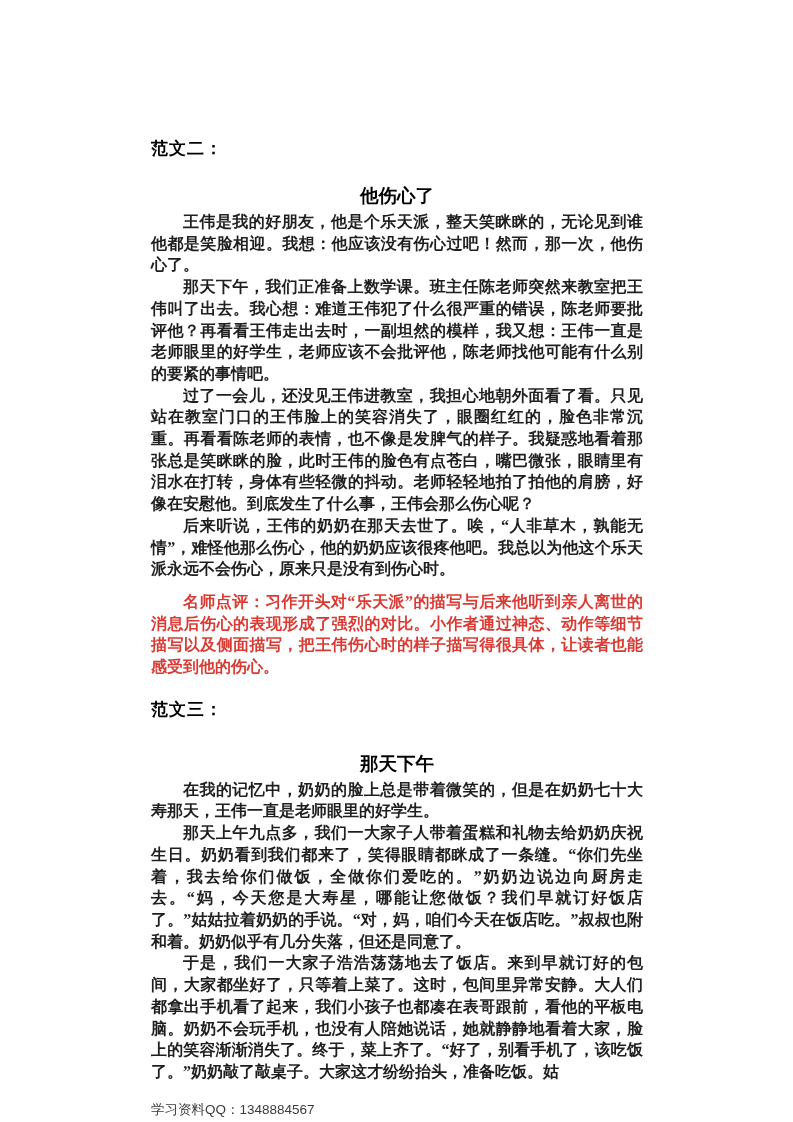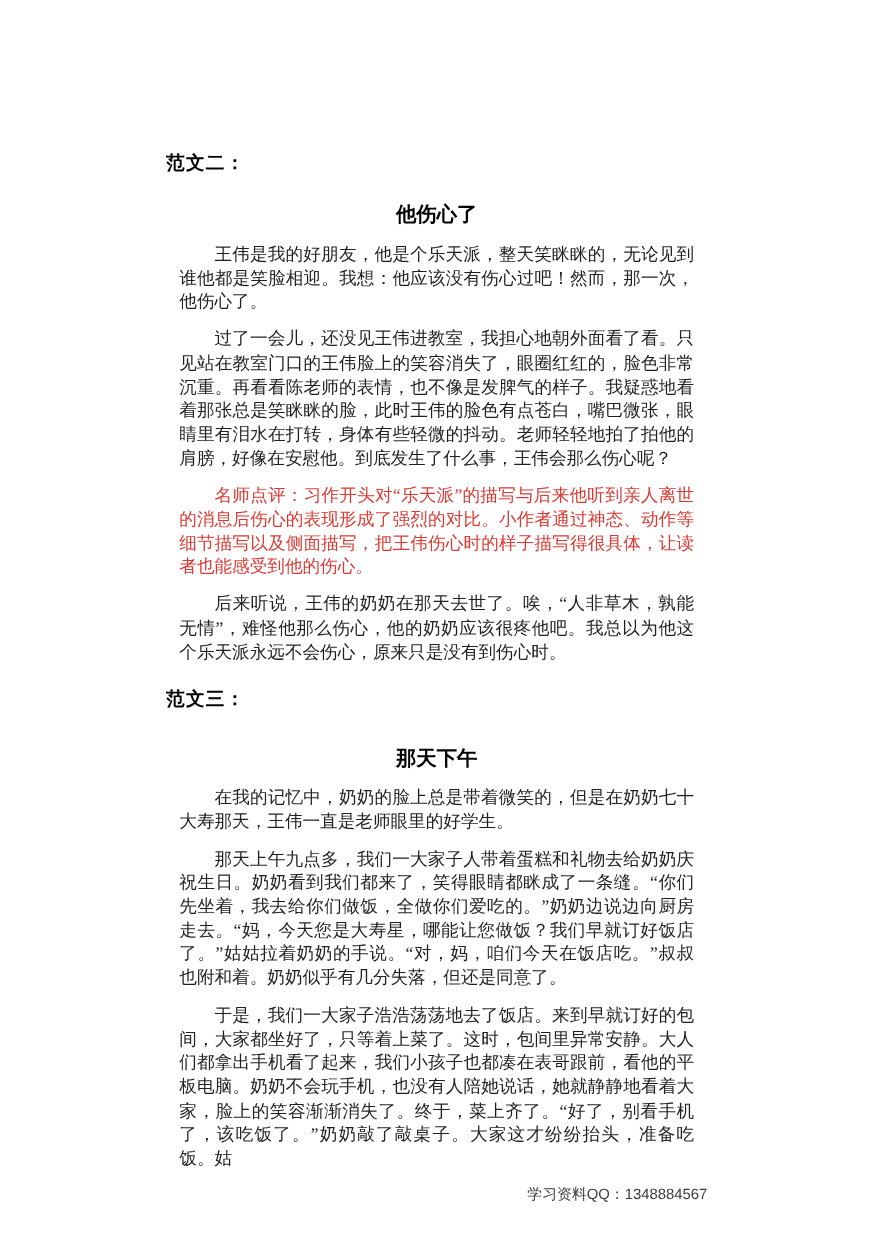--- a/index.html
+++ b/index.html
@@ -38,50 +38,51 @@
     font-family: Liberation Serif, serif;
     font-weight: bold;
     font-size: 18.5px;
     line-height: 25px;
     color: #000000;
   }
   .essay-title.second {
     margin-top: 31px;
   }
   .para {
-    margin: 12px;
+    margin: 0;
     text-indent: 2em;
     text-align: justify;
     word-break: break-all;
+    font-weight: bold;
   }
   .para.comment {
     margin-top: 11px;
     color: #db3a33;
   }
   .footer-note {
-    margin-top: 6px;
-    text-align: right;
+    margin-top: 18px;
     font-family: "Liberation Sans", "DejaVu Sans", sans-serif;
     font-size: 13.5px;
     line-height: 18px;
     color: #3c3c3c;
   }
 </style>
 </head>
 <body>
 
 <div class="page">
 
   <section>
     <div class="section-label">范文二：</div>
     <h2 class="essay-title">他伤心了</h2>
     <p class="para">王伟是我的好朋友，他是个乐天派，整天笑眯眯的，无论见到谁他都是笑脸相迎。我想：他应该没有伤心过吧！然而，那一次，他伤心了。</p>
+    <p class="para">那天下午，我们正准备上数学课。班主任陈老师突然来教室把王伟叫了出去。我心想：难道王伟犯了什么很严重的错误，陈老师要批评他？再看看王伟走出去时，一副坦然的模样，我又想：王伟一直是老师眼里的好学生，老师应该不会批评他，陈老师找他可能有什么别的要紧的事情吧。</p>
     <p class="para">过了一会儿，还没见王伟进教室，我担心地朝外面看了看。只见站在教室门口的王伟脸上的笑容消失了，眼圈红红的，脸色非常沉重。再看看陈老师的表情，也不像是发脾气的样子。我疑惑地看着那张总是笑眯眯的脸，此时王伟的脸色有点苍白，嘴巴微张，眼睛里有泪水在打转，身体有些轻微的抖动。老师轻轻地拍了拍他的肩膀，好像在安慰他。到底发生了什么事，王伟会那么伤心呢？</p>
+    <p class="para">后来听说，王伟的奶奶在那天去世了。唉，“人非草木，孰能无情”，难怪他那么伤心，他的奶奶应该很疼他吧。我总以为他这个乐天派永远不会伤心，原来只是没有到伤心时。</p>
     <p class="para comment">名师点评：习作开头对“乐天派”的描写与后来他听到亲人离世的消息后伤心的表现形成了强烈的对比。小作者通过神态、动作等细节描写以及侧面描写，把王伟伤心时的样子描写得很具体，让读者也能感受到他的伤心。</p>
-    <p class="para">后来听说，王伟的奶奶在那天去世了。唉，“人非草木，孰能无情”，难怪他那么伤心，他的奶奶应该很疼他吧。我总以为他这个乐天派永远不会伤心，原来只是没有到伤心时。</p>
   </section>
 
   <section>
     <div class="section-label second">范文三：</div>
     <h2 class="essay-title second">那天下午</h2>
     <p class="para">在我的记忆中，奶奶的脸上总是带着微笑的，但是在奶奶七十大寿那天，王伟一直是老师眼里的好学生。</p>
     <p class="para">那天上午九点多，我们一大家子人带着蛋糕和礼物去给奶奶庆祝生日。奶奶看到我们都来了，笑得眼睛都眯成了一条缝。“你们先坐着，我去给你们做饭，全做你们爱吃的。”奶奶边说边向厨房走去。“妈，今天您是大寿星，哪能让您做饭？我们早就订好饭店了。”姑姑拉着奶奶的手说。“对，妈，咱们今天在饭店吃。”叔叔也附和着。奶奶似乎有几分失落，但还是同意了。</p>
     <p class="para">于是，我们一大家子浩浩荡荡地去了饭店。来到早就订好的包间，大家都坐好了，只等着上菜了。这时，包间里异常安静。大人们都拿出手机看了起来，我们小孩子也都凑在表哥跟前，看他的平板电脑。奶奶不会玩手机，也没有人陪她说话，她就静静地看着大家，脸上的笑容渐渐消失了。终于，菜上齐了。“好了，别看手机了，该吃饭了。”奶奶敲了敲桌子。大家这才纷纷抬头，准备吃饭。姑</p>
   </section>
 

